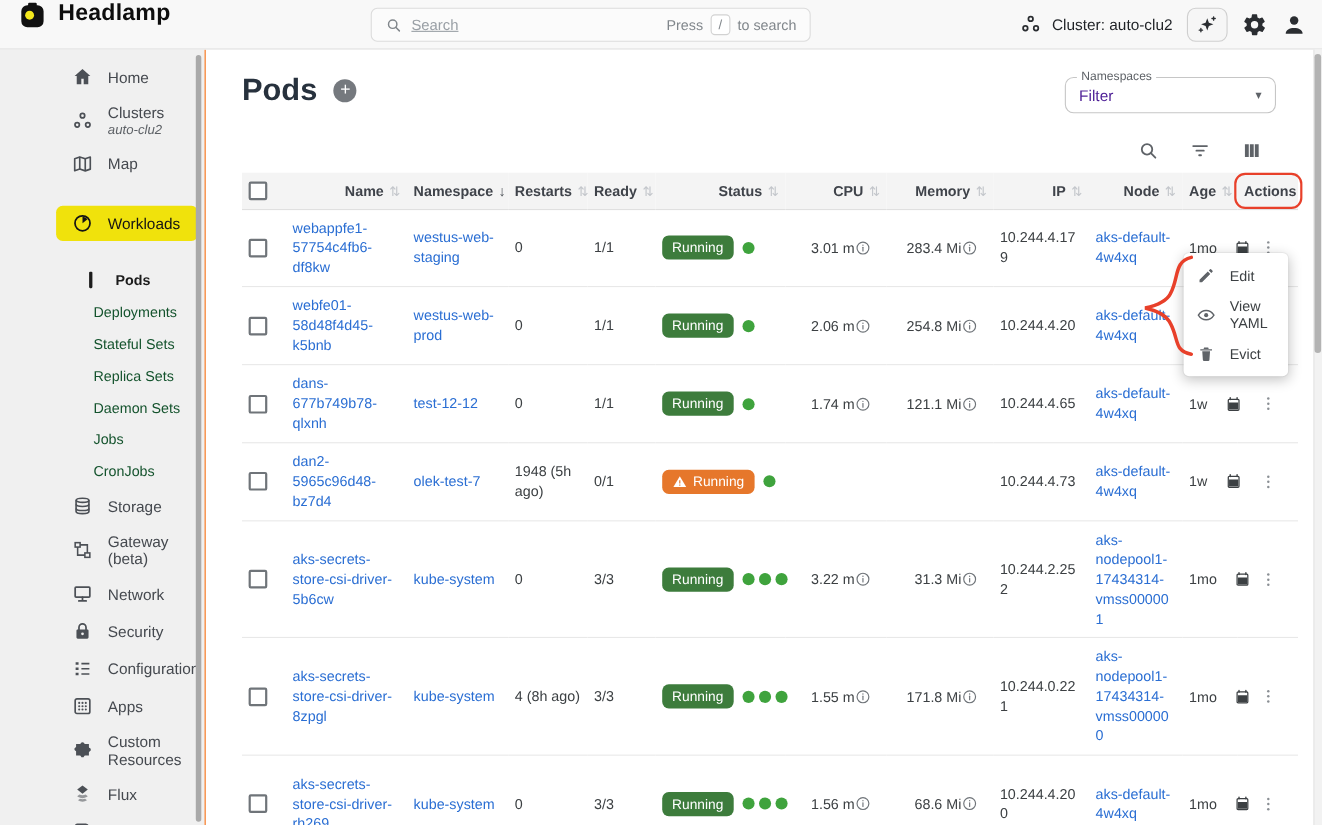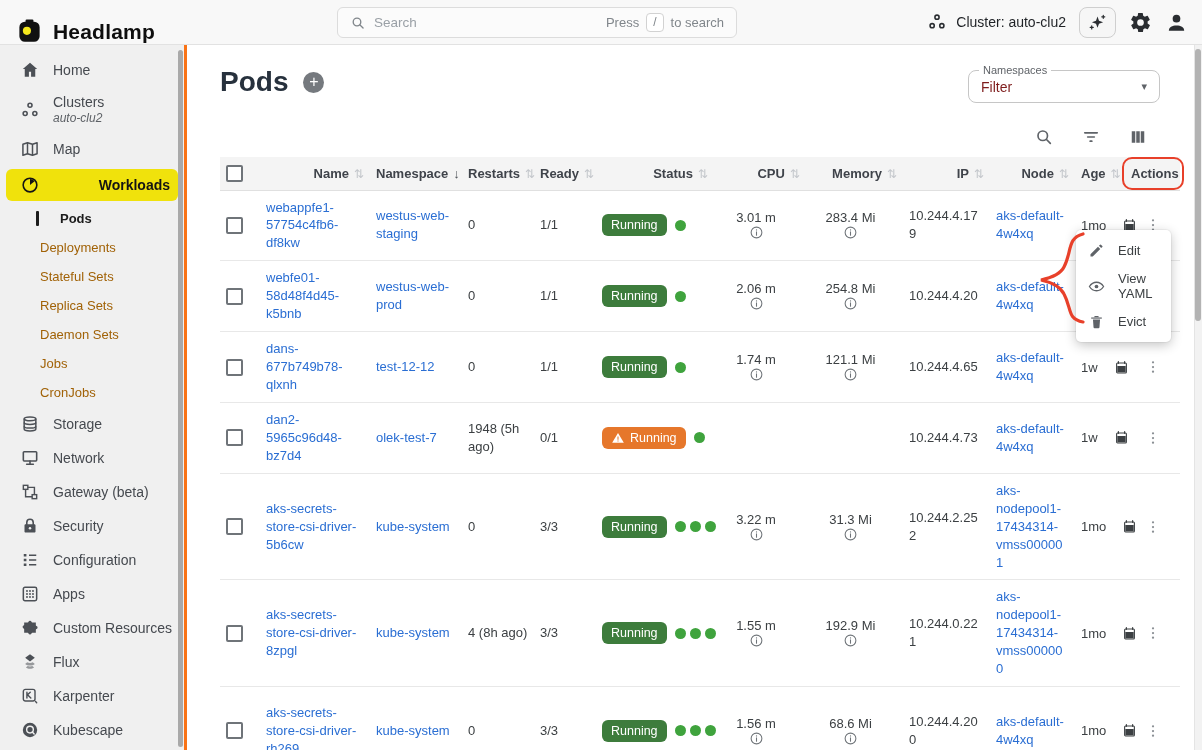--- a/index.html
+++ b/index.html
@@ -4,69 +4,69 @@
 <style>
   * { box-sizing: border-box; }
   html,body { margin:0; padding:0; }
   body {
     width:1202px; height:750px; overflow:hidden; position:relative;
     font-family:"Liberation Sans", sans-serif; background:#ffffff; color:#3c4043;
   }
   
   .topbar { position:absolute; left:0; top:0; width:1202px; height:45px;
     background:#f8f8f8; border-bottom:1px solid #e2e2e2; z-index:30; }
-  .brand { position:absolute; left:16px; top:0; height:44px; display:flex; align-items:flex-end; gap:10px; }
+  .brand { position:absolute; left:16px; top:0; height:44px; display:flex; align-items:flex-start; gap:10px; }
   .logo { width:27px; height:27px; display:flex; }
   .logo svg { width:100%; height:100%; }
   .brand-title { font-size:21px; font-weight:bold; color:#0e0e0e; letter-spacing:.2px; }
   .searchbox { position:absolute; left:337px; top:7px; width:400px; height:31px;
     border:1px solid #dcdcdc; border-radius:6px; background:#fbfbfb;
     display:flex; align-items:center; padding:0 12px; }
   .search-mag { width:16px; height:16px; color:#80868b; margin-right:8px; flex:none; display:flex; }
   .search-mag svg { width:100%; height:100%; }
-  .search-placeholder { font-size:13.5px; color:#9aa0a6; flex:1; }
+  .search-placeholder { font-size:13.5px; color:#9aa0a6; flex:1;text-decoration:underline; }
   .search-hint { display:flex; gap:7px; align-items:center; font-size:13px; color:#80868b; }
   .keycap { border:1px solid #d2d2d2; border-radius:4px; padding:0 6px; font-size:12px; background:#fff; color:#80868b; line-height:17px; }
   .topbar-right { position:absolute; right:14px; top:0; height:44px; display:flex; align-items:center; gap:13px; }
   .cluster-chip { display:flex; gap:9px; align-items:center; font-size:14px; color:#1f2226; }
   .tb-icon { width:20px; height:20px; color:#2a2d31; display:flex; }
   .tb-icon svg { width:100%; height:100%; }
   .sparkle-btn { width:37px; height:31px; border:1px solid #cfcfcf; border-radius:8px;
     display:flex; align-items:center; justify-content:center; background:#f6f6f6; }
   .sparkle-btn .tb-icon { width:21px; height:21px; }
   
   .sidebar { position:absolute; left:0; top:45px; width:187px; height:705px;
-    background:#f0f0f0; border-right:3px solid #f97316; overflow:hidden; padding-top:8px; z-index:5; }
+    background:#f0f0f0; border-right:1px solid #f97316; overflow:hidden; padding-top:8px; z-index:5;padding-left:45px; }
   .sidebar-scroll-thumb { position:absolute; left:178px; top:50px; width:5px; height:697px;
     background:#a9a9a9; border-radius:3px; z-index:6; }
   .side-item { display:flex; align-items:center; gap:13px; padding:7px 8px 7px 20px;
     color:#45494f; font-size:14px; cursor:pointer; }
   .side-item .icon { width:20px; height:20px; color:#4c5056; flex:none; display:flex; }
   .side-item .icon svg { width:100%; height:100%; }
   .side-labels { display:flex; flex-direction:column; }
   .side-sub { font-style:italic; font-size:12px; color:#5d6166; margin-top:1px; }
-  .side-item.active { background:#f0e20c; border-radius:6px; margin:3px 6px; padding:6px 8px 6px 14px;
-    color:#141414; font-weight:bold;justify-content:space-between; }
+  .side-item.active { background:#f0e20c; border-radius:6px; margin:21px 6px; padding:6px 8px 6px 14px;
+    color:#141414; font-weight:normal; }
   .side-item.active .icon { color:#141414; }
-  .side-item.child { padding:7px 8px 7px 40px; font-size:13px; color:#a16207; }
+  .side-item.child { padding:7px 8px 7px 40px; font-size:13px; color:#14532d; }
   .side-item.child.selected { color:#1b1b1b; font-weight:bold; padding-left:36px; }
   .sel-bar { width:3px; height:15px; background:#1c1c1c; border-radius:1px; margin-right:8px; flex:none; }
   
   .content { position:absolute; left:188px; top:45px; width:1006px; height:705px;
     background:#ffffff; overflow:hidden; }
   .page-head { position:absolute; left:32px; top:21px; display:flex; align-items:center; gap:15px; }
   .page-title { font-size:28px; font-weight:bold; color:#27313d; }
   .add-btn { width:21px; height:21px; border-radius:50%; background:#75797e; color:#fff;
     display:flex; align-items:center; justify-content:center; font-size:16px; line-height:1; padding-bottom:1px; }
   .ns-filter { position:absolute; right:34px; top:25px; width:192px; height:33px;
     border:1px solid #c6c6c6; border-radius:8px; background:#fff; }
   .ns-label { position:absolute; top:-7px; left:10px; background:#fff; padding:0 4px;
     font-size:11px; color:#5f6368; }
   .ns-inner { display:flex; align-items:center; justify-content:space-between; height:100%; padding:0 12px; }
-  .ns-placeholder { color:#7f1d1d; font-size:14px; }
+  .ns-placeholder { color:#4c1d95; font-size:14px; }
   .ns-arrow { color:#5f6368; font-size:11px; }
   .table-tools { position:absolute; right:46px; top:82px; display:flex; gap:27px; align-items:center; }
   .tool-icon { width:20px; height:20px; color:#5f6368; display:flex; }
   .tool-icon svg { width:100%; height:100%; }
   
   .pods-table { position:absolute; left:32px; top:112px; width:960px;
     border-collapse:collapse; table-layout:fixed; font-size:13px; color:#3c4043; }
   .pods-table thead tr { background:#f4f4f4; height:33px; }
   .pods-table th { font-weight:bold; text-align:right; padding:0 6px; color:#3f434a;
     font-size:13px; border-bottom:1px solid #e0e0e0; white-space:nowrap; }
@@ -77,21 +77,21 @@
   .cellwrap { overflow-wrap:anywhere; line-height:1.38; }
   .checkbox { width:17px; height:17px; border:2px solid #6f7479; border-radius:2px; background:#fff; }
   .status-cell { display:flex; align-items:center; gap:8px; }
   .badge { display:inline-flex; align-items:center; gap:5px; background:#3d7c3c; color:#fff;
     border-radius:6px; padding:4px 9px; font-size:12.5px; white-space:nowrap; }
   .badge.warn { background:#e6772b; }
   .badge .bicon { width:14px; height:14px; display:flex; }
   .badge .bicon svg { width:100%; height:100%; }
   .dots { display:flex; gap:4px; }
   .dot { width:11px; height:11px; border-radius:50%; background:#3fa33d; flex:none; }
-  .metric { display:flex; align-items:center; justify-content:flex-end; padding-right:8px;flex-direction:column; }
+  .metric { display:flex; align-items:center; justify-content:flex-end; padding-right:8px; }
   .info-icon { width:15px; height:15px; color:#6f7479; display:flex; flex:none; }
   .info-icon svg { width:100%; height:100%; }
   .age-cell { display:flex; align-items:center; gap:16px; white-space:nowrap; }
   .cal-icon { width:15px; height:15px; color:#3c4043; display:flex; flex:none; }
   .cal-icon svg { width:100%; height:100%; }
   .more-btn { width:24px; height:24px; color:#8a8f94; display:flex; align-items:center;
     justify-content:center; margin:0 auto; background:none; border:none; padding:0; cursor:pointer; }
   .more-btn svg { width:18px; height:18px; }
   
   .page-scrollbar { position:absolute; right:0; top:45px; width:8px; height:705px;
@@ -261,39 +261,39 @@
           <path d="M5 10.2v4.4c0 1.3 3.1 2.3 7 2.3s7-1 7-2.3v-4.4"></path>
           <path d="M5 14.6V18c0 1.3 3.1 2.3 7 2.3s7-1 7-2.3v-3.4"></path>
         </svg>
       </span>
       <span class="side-labels">
         <span>Storage</span>
       </span>
     </div>
     <div class="side-item">
       <span class="icon">
-        <svg viewBox="0 0 24 24" fill="none" stroke="currentColor" stroke-width="1.9">
-          <rect x="4" y="4.5" width="16" height="11" rx="1"></rect>
-          <path d="M12 15.5v4M8 19.5h8" stroke-linecap="round"></path>
-        </svg>
-      </span>
-      <span class="side-labels">
-        <span>Network</span>
-      </span>
-    </div>
-    <div class="side-item">
-      <span class="icon">
         <svg viewBox="0 0 24 24" fill="none" stroke="currentColor" stroke-width="1.7">
           <rect x="4" y="4" width="5.4" height="4.8"></rect>
           <rect x="14.6" y="15.2" width="5.4" height="4.8"></rect>
           <path d="M6.7 8.8v8.8h7.9M17.3 15.2V6.4H9.4"></path>
         </svg>
       </span>
       <span class="side-labels">
         <span>Gateway (beta)</span>
+      </span>
+    </div>
+    <div class="side-item">
+      <span class="icon">
+        <svg viewBox="0 0 24 24" fill="none" stroke="currentColor" stroke-width="1.9">
+          <rect x="4" y="4.5" width="16" height="11" rx="1"></rect>
+          <path d="M12 15.5v4M8 19.5h8" stroke-linecap="round"></path>
+        </svg>
+      </span>
+      <span class="side-labels">
+        <span>Network</span>
       </span>
     </div>
     <div class="side-item">
       <span class="icon">
         <svg viewBox="0 0 24 24">
           <path fill="currentColor" d="M7.2 9.8V7.7a4.8 4.8 0 0 1 9.6 0v2.1h.4c.8 0 1.4.6 1.4 1.4v7.3c0 .8-.6 1.4-1.4 1.4H6.8c-.8 0-1.4-.6-1.4-1.4v-7.3c0-.8.6-1.4 1.4-1.4h.4zm1.9 0h5.8V7.7a2.9 2.9 0 0 0-5.8 0v2.1z"></path>
           <circle cx="12" cy="14.6" r="1.5" fill="#f0f0f0"></circle>
         </svg>
       </span>
       <span class="side-labels">
@@ -790,21 +790,21 @@
                 <svg viewBox="0 0 24 24" fill="none" stroke="currentColor" stroke-width="1.7">
                   <circle cx="12" cy="12" r="8.6"></circle>
                   <path d="M12 11v5.2" stroke-linecap="round"></path>
                   <circle cx="12" cy="7.8" r="1" fill="currentColor" stroke="none"></circle>
                 </svg>
               </span>
             </div>
           </td>
           <td>
             <div class="metric">
-              <span>192.9 Mi</span>
+              <span>171.8 Mi</span>
               <span class="info-icon">
                 <svg viewBox="0 0 24 24" fill="none" stroke="currentColor" stroke-width="1.7">
                   <circle cx="12" cy="12" r="8.6"></circle>
                   <path d="M12 11v5.2" stroke-linecap="round"></path>
                   <circle cx="12" cy="7.8" r="1" fill="currentColor" stroke="none"></circle>
                 </svg>
               </span>
             </div>
           </td>
           <td><span class="cellwrap">10.244.0.221</span></td>

